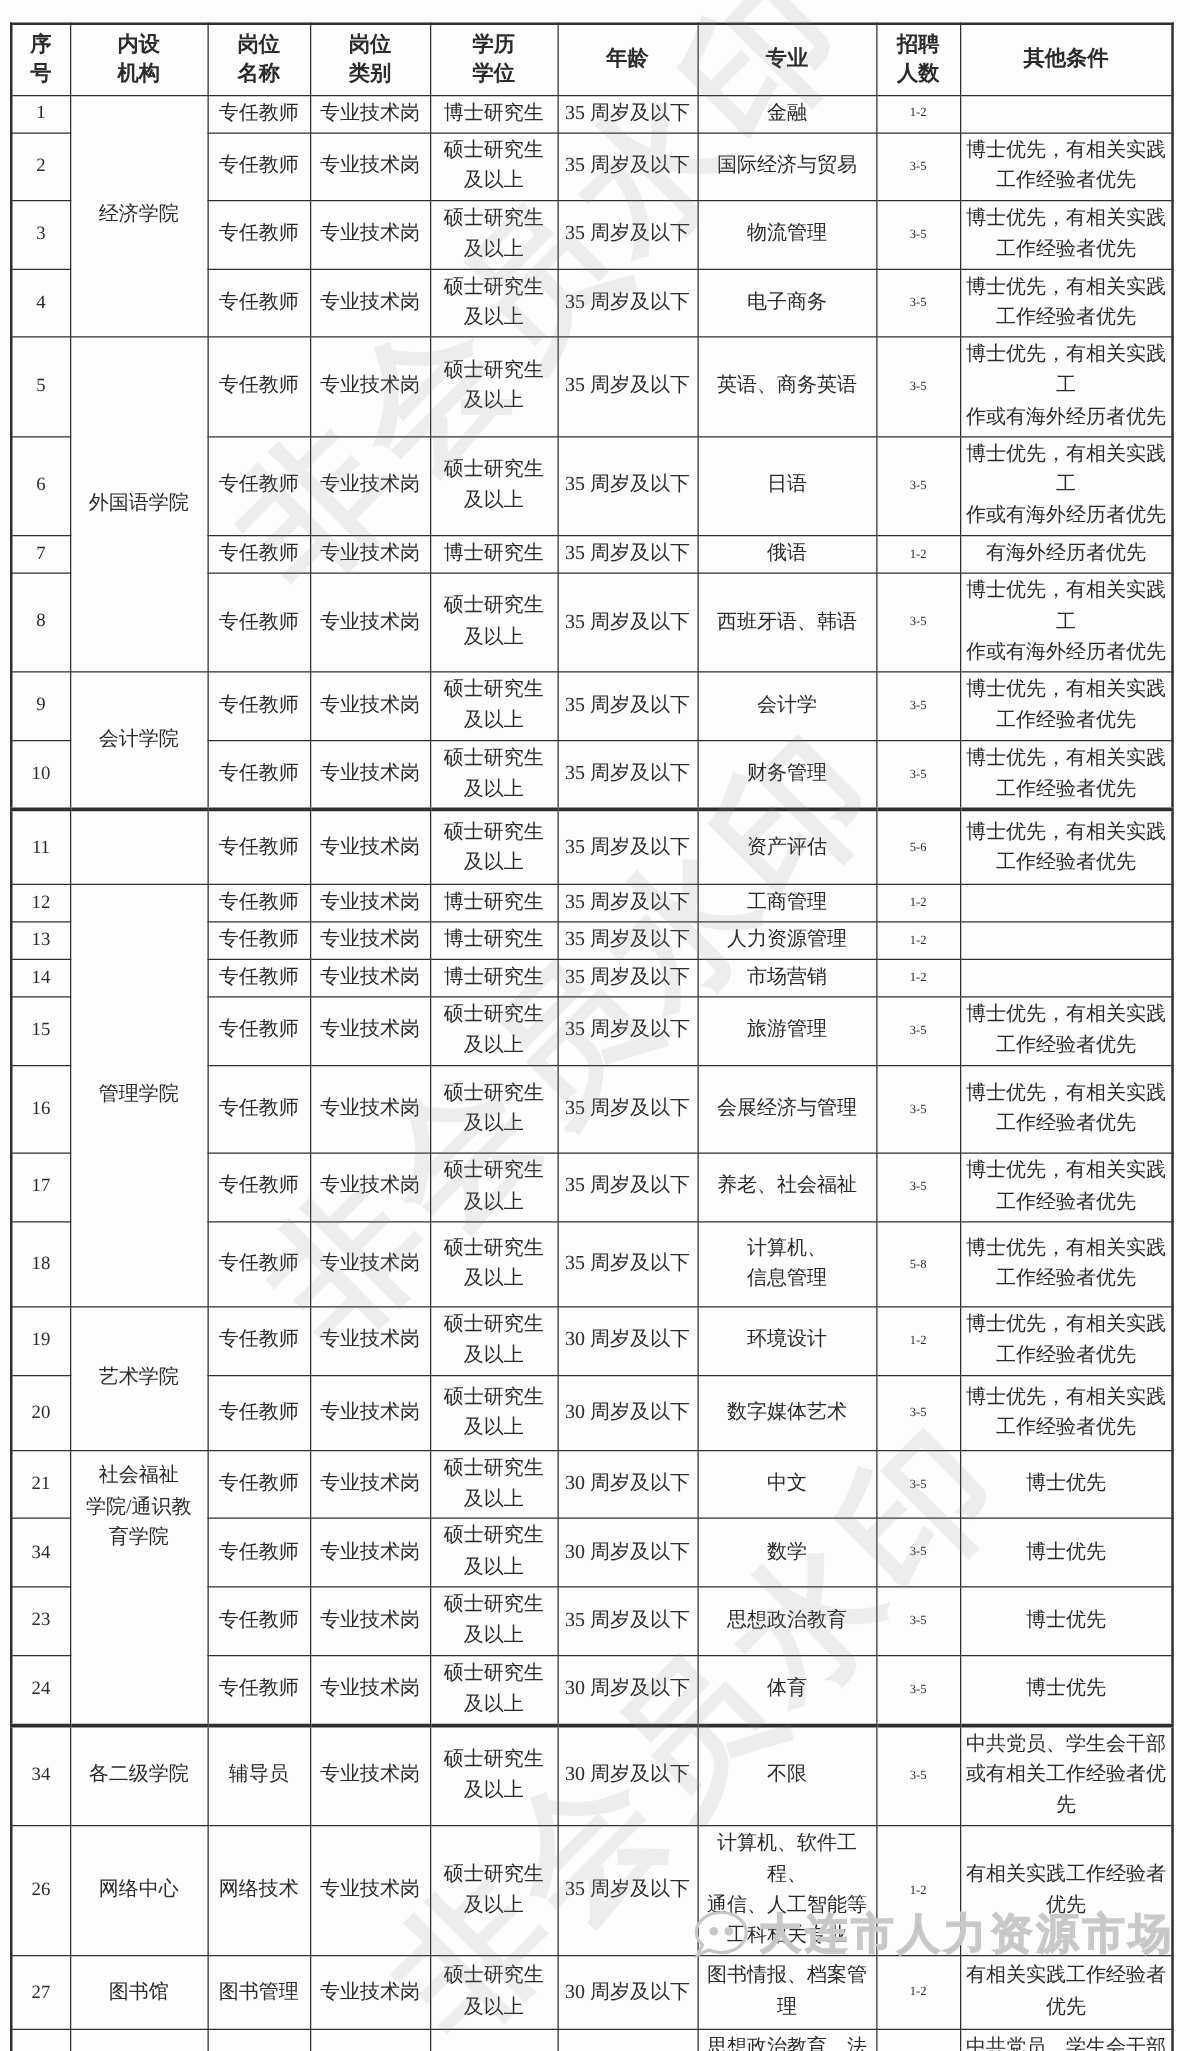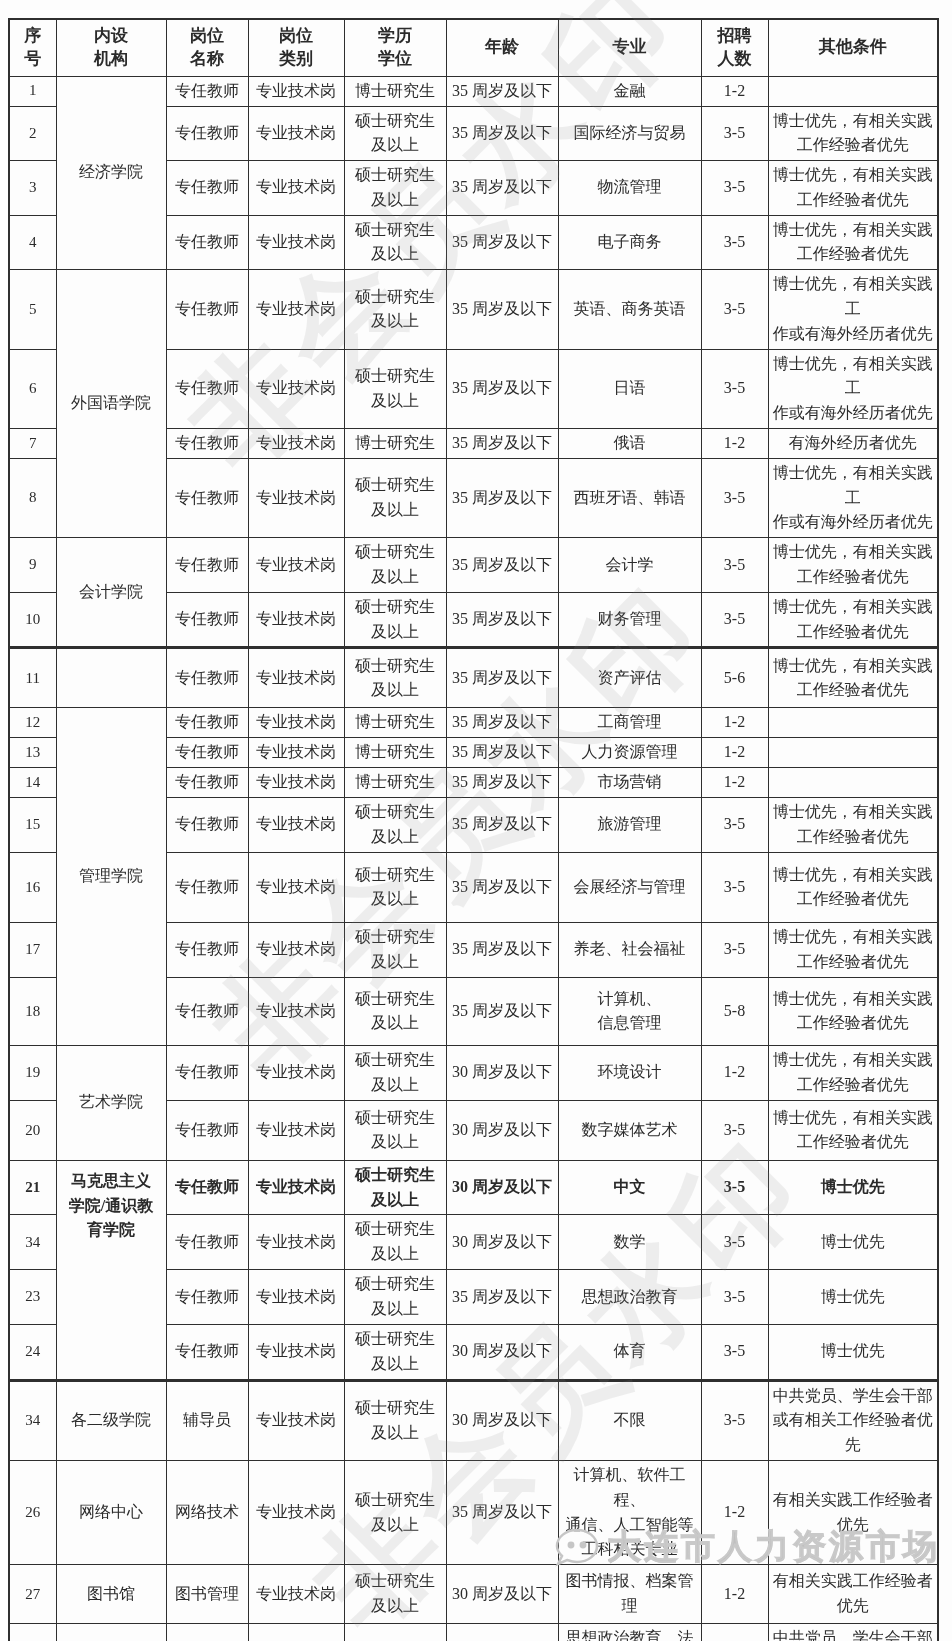--- a/index.html
+++ b/index.html
@@ -54,21 +54,21 @@
   }
   .recruit{border:2px solid var(--border);}
   .recruit thead tr{height:57px;}
   .recruit th{
     font-size:17px;
     font-weight:bold;
     line-height:1.35;
   }
   .recruit td{font-size:16px;}
   td.c-index{font-size:15px;font-family:"Liberation Serif","DejaVu Serif",serif;}
-  td.c-count{font-size:16px;}
+  td.c-count{font-size:10px;}
   td.c-org.vtop{vertical-align:top;padding-top:8px;}
   tr.thick-top td{border-top:3px solid var(--border);}
 
   
   .footer{
     position:absolute;
     right:12px;top:1524px;
     display:flex;align-items:center;gap:6px;
     z-index:2;
   }
@@ -352,23 +352,23 @@
           <td class="c-position">专任教师</td>
           <td class="c-category">专业技术岗</td>
           <td class="c-degree">硕士研究生
 及以上</td>
           <td class="c-age">30 周岁及以下</td>
           <td class="c-major">数字媒体艺术</td>
           <td class="c-count">3-5</td>
           <td class="c-other">博士优先，有相关实践
 工作经验者优先</td>
         </tr>
-        <tr style="height: 53px; font-weight: bold;">
+        <tr style="height: 53px;">
           <td class="c-index">21</td>
-          <td class="c-org vtop" rowspan="4">马克思主义
+          <td class="c-org vtop" rowspan="4">社会福祉
 学院/通识教
 育学院</td>
           <td class="c-position">专任教师</td>
           <td class="c-category">专业技术岗</td>
           <td class="c-degree">硕士研究生
 及以上</td>
           <td class="c-age">30 周岁及以下</td>
           <td class="c-major">中文</td>
           <td class="c-count">3-5</td>
           <td class="c-other">博士优先</td>

